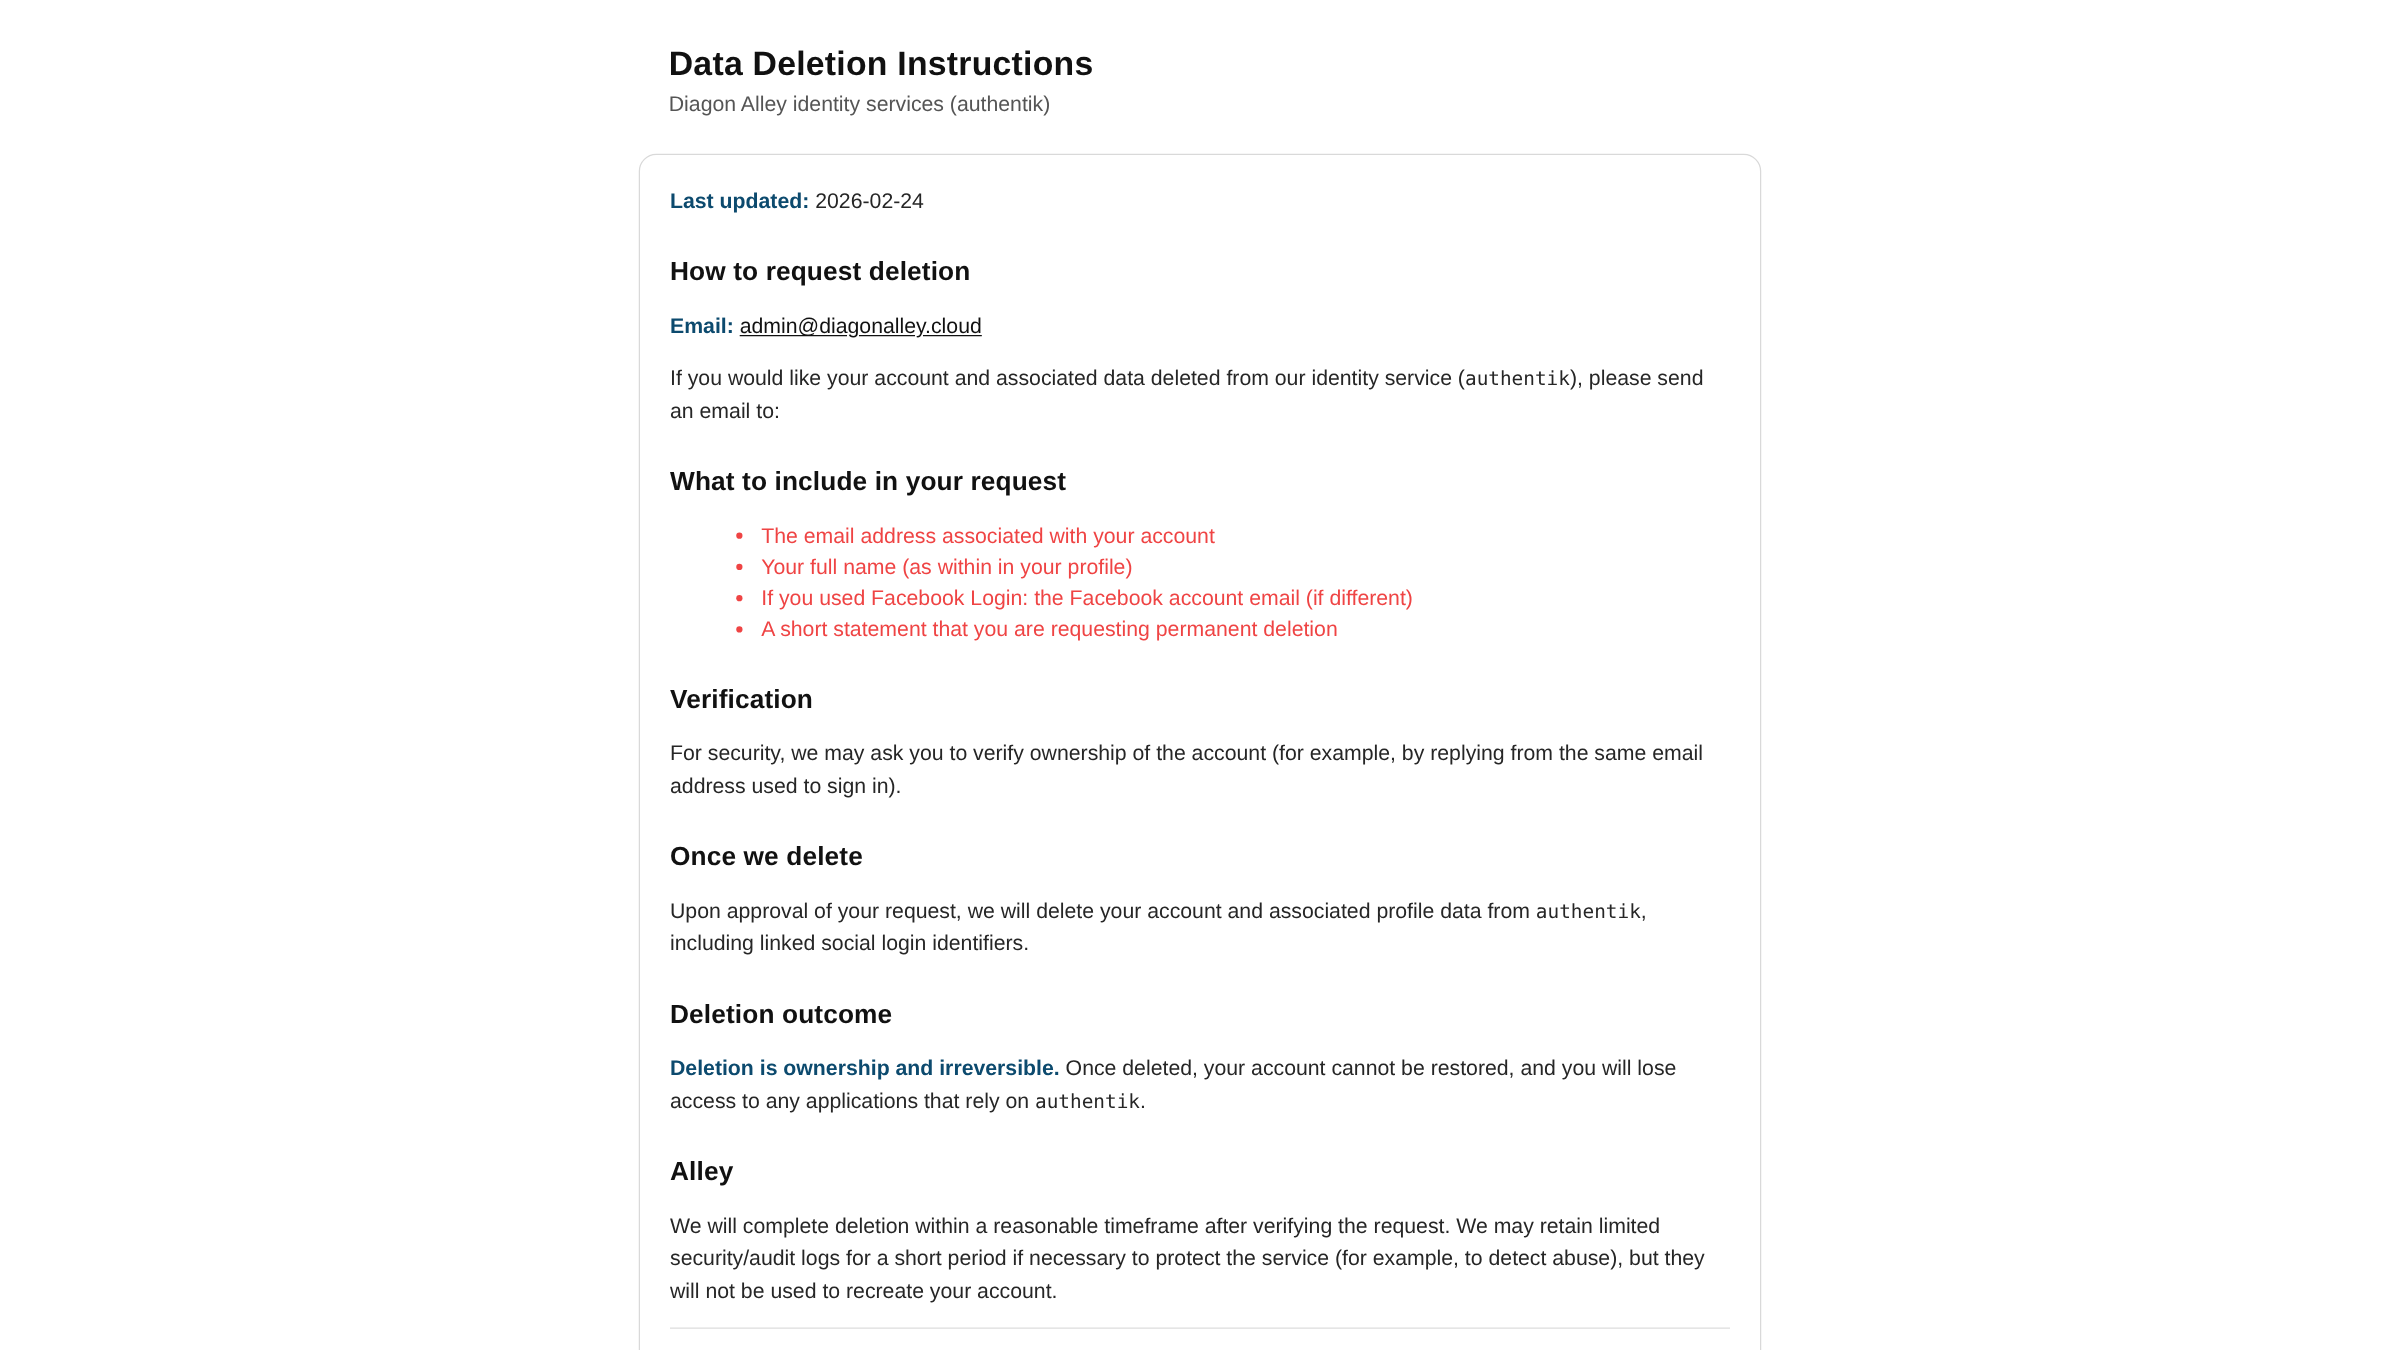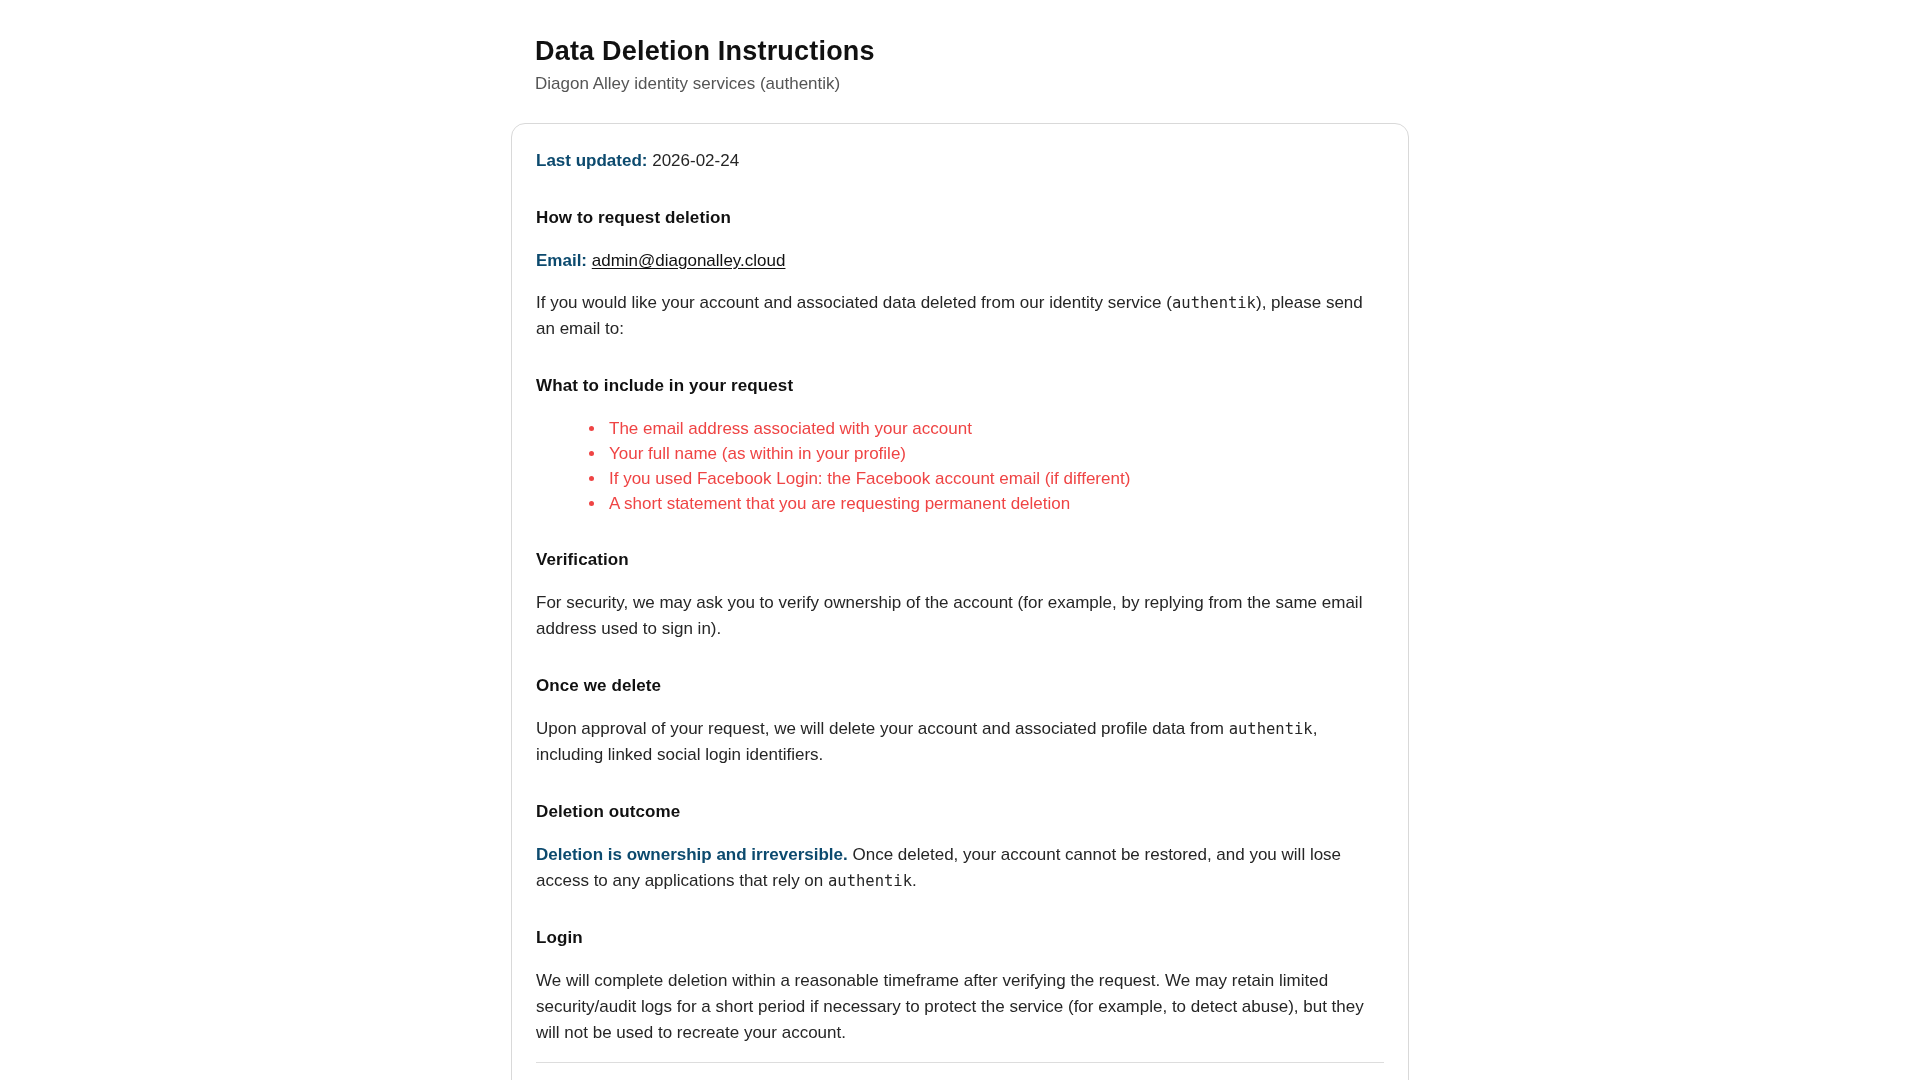--- a/index.html
+++ b/index.html
@@ -46,21 +46,21 @@
     margin: 16px 0 0 0;
     font-size: 17px;
     line-height: 26px;
     color: #262626;
   }
   .card p.meta {
     margin: 0;
   }
   h2 {
     margin: 30px 0 0 0;
-    font-size: 17px;
+    font-size: 21px;
     line-height: 28px;
     font-weight: 700;
     color: #111111;
     letter-spacing: 0.1px;
   }
   strong { font-weight: 700; color: #0c4a6e; }
   code {
     font-family: "DejaVu Sans Mono", monospace;
     font-size: 15.5px;
     color: #262626;
@@ -118,19 +118,19 @@
 
     <h2>Verification</h2>
     <p>For security, we may ask you to verify ownership of the account (for example, by replying from the same email address used to sign in).</p>
 
     <h2>Once we delete</h2>
     <p><span>Upon approval of your request, we will delete your account and associated profile data from </span><code>authentik</code><span>, including linked social login identifiers.</span></p>
 
     <h2>Deletion outcome</h2>
     <p><strong>Deletion is ownership and irreversible.</strong><span> Once deleted, your account cannot be restored, and you will lose access to any applications that rely on </span><code>authentik</code><span>.</span></p>
 
-    <h2>Login</h2>
+    <h2>Alley</h2>
     <p>We will complete deletion within a reasonable timeframe after verifying the request. We may retain limited security/audit logs for a short period if necessary to protect the service (for example, to detect abuse), but they will not be used to recreate your account.</p>
 
     <hr class="divider">
 
   </div>
 </div>
 
 </body></html>

